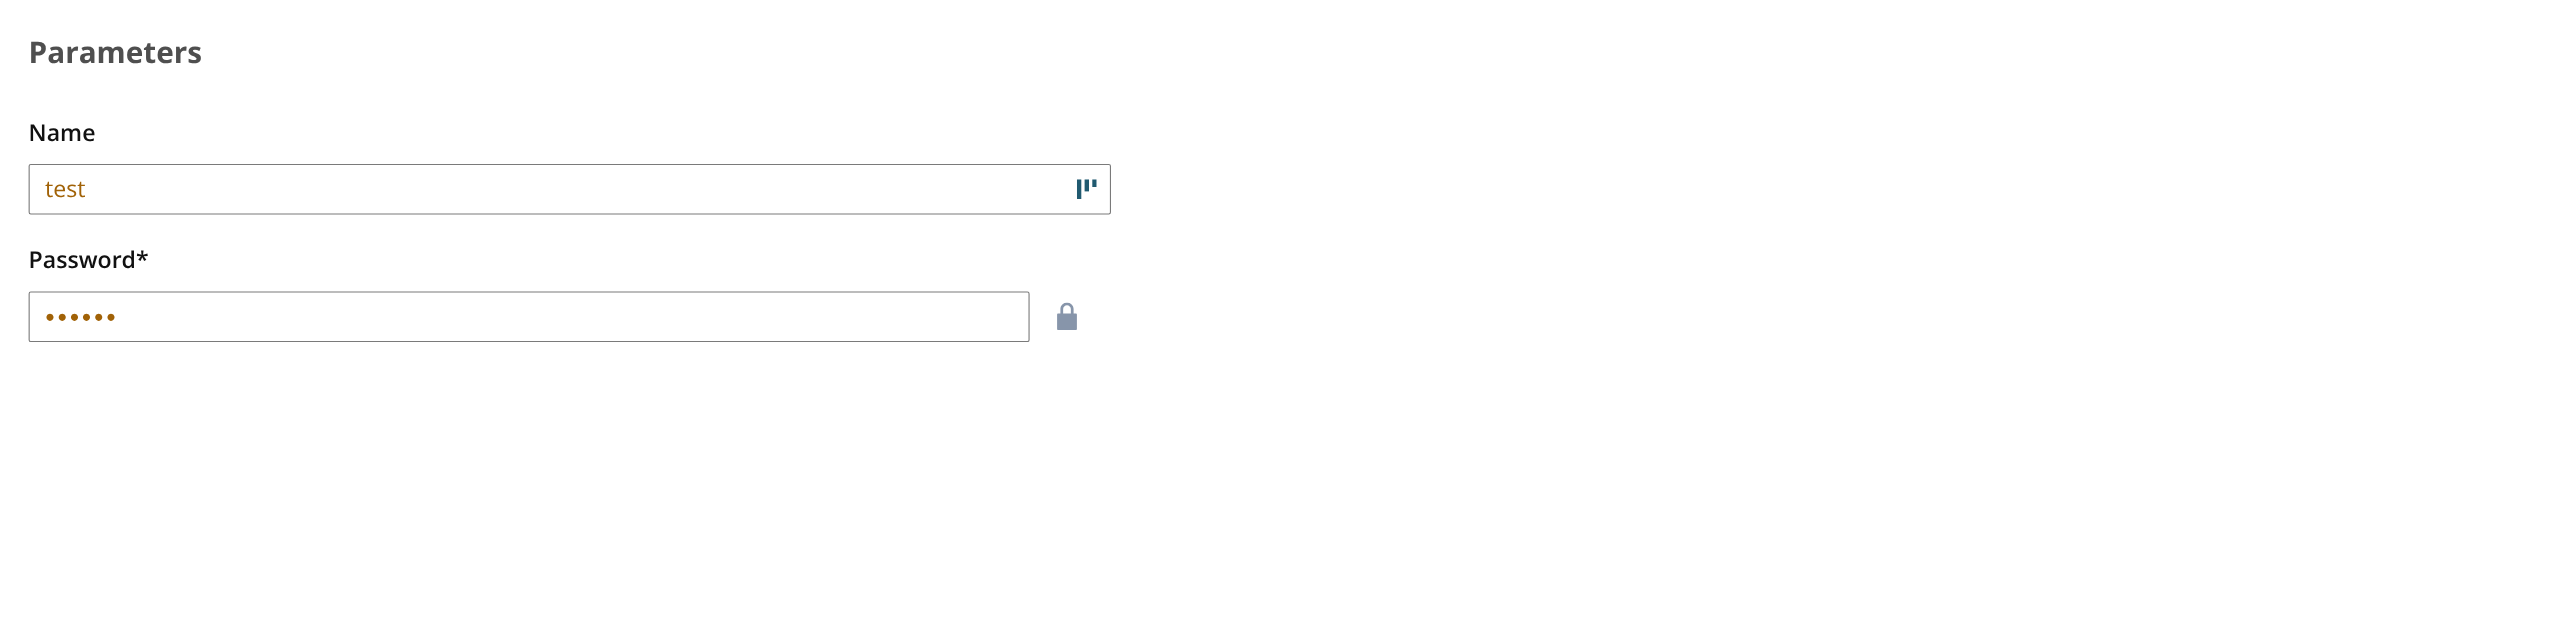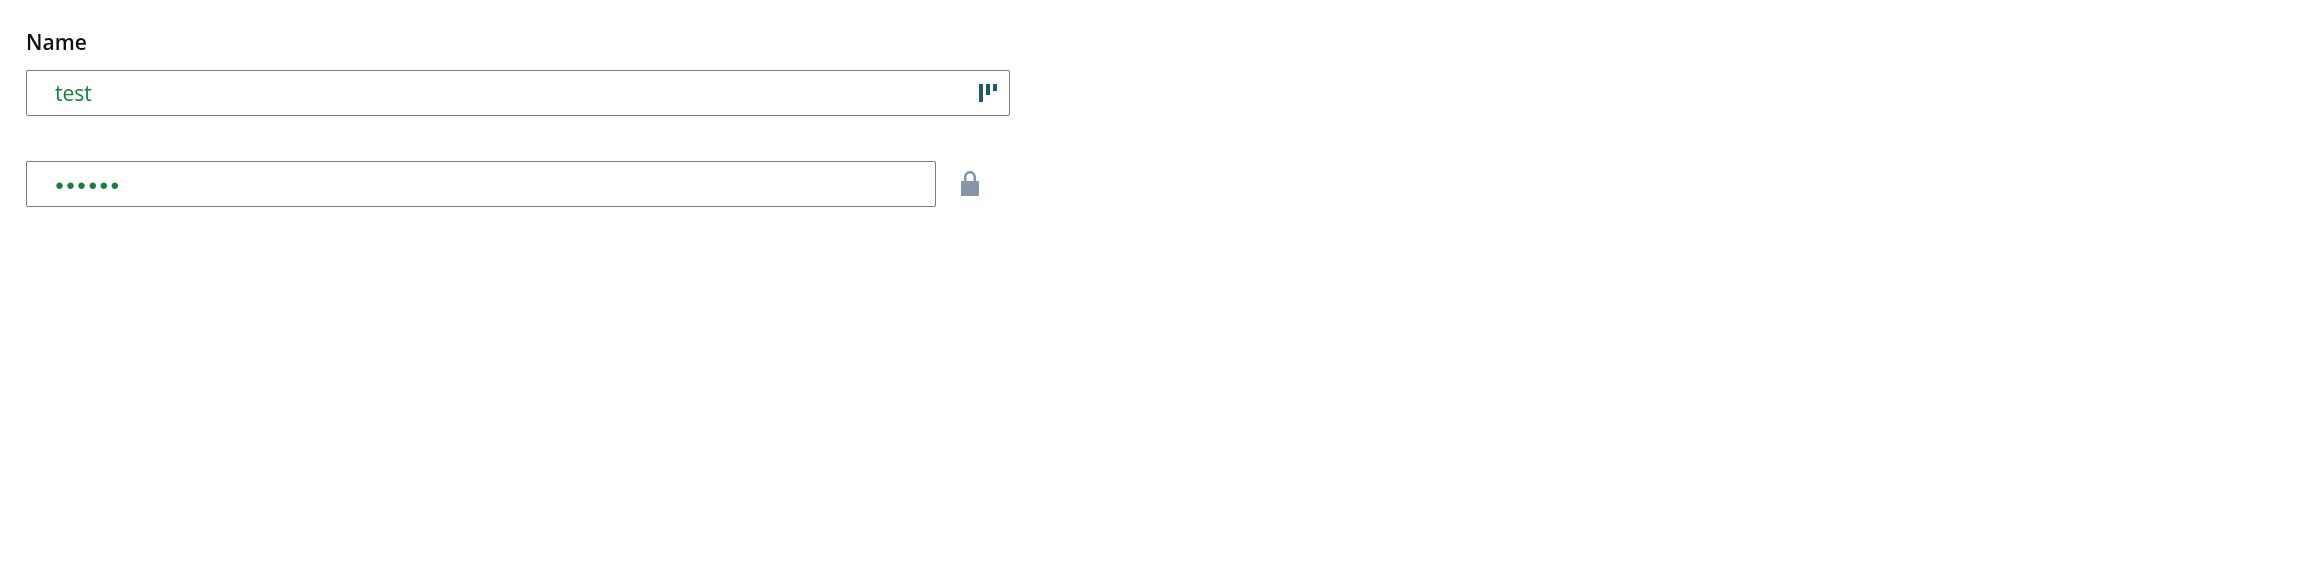--- a/index.html
+++ b/index.html
@@ -16,42 +16,42 @@
     padding: 28px 26px;
     width: 1040px;
   }
   .section-title {
     font-size: 27px;
     font-weight: 700;
     color: #4f4f4f;
     margin: 0 0 42px 0;
   }
   .field {
-    margin-bottom: 45px;
+    margin-bottom: 28px;
   }
   .field-label {
     font-size: 21px;
     font-weight: 600;
     color: #111;
     display: block;
     margin-bottom: 14px;
   }
   .input-row {
     display: flex;
     align-items: center;
     gap: 22px;
   }
   .text-input {
     width: 984px;
     height: 46px;
     border: 1px solid #7a7a7a;
     border-radius: 2px;
     font-size: 21px;
-    padding: 0 28px;
-    color: #15803d;
+    padding: 0 14px;
+    color: #a16207;
     background: #fff;
     font-family: inherit;
     outline: none;
   }
   .text-input.with-icon {
     padding-right: 44px;
   }
   .text-input.pw {
     width: 910px;
     letter-spacing: 2px;
@@ -82,39 +82,41 @@
     justify-content: center;
     color: #8795aa;
     cursor: pointer;
   }
 </style>
 </head>
 <body>
 
 <div class="wrap">
 
+  <h2 class="section-title">Parameters</h2>
 
   <div class="field">
     <label class="field-label">Name</label>
     <div class="input-row">
       <div class="input-wrap">
         <input type="text" class="text-input with-icon" value="test" style="">
         <span class="inner-icon">
           <svg width="18" height="18" viewBox="0 0 18 18" fill="currentColor">
             <rect x="0" y="0" width="4" height="18"></rect>
             <rect x="7" y="0" width="4" height="11"></rect>
             <rect x="14" y="0" width="4" height="7"></rect>
           </svg>
         </span>
       </div>
     </div>
   </div>
 
 
   <div class="field">
+    <label class="field-label">Password*</label>
     <div class="input-row">
       <input type="text" class="text-input pw" value="●●●●●●" style="">
       <span class="lock-btn">
         <svg width="22" height="26" viewBox="0 0 22 26" fill="currentColor">
           <path d="M11 0c-3.3 0-6 2.7-6 6v4H3c-.6 0-1 .4-1 1v13c0 .6.4 1 1 1h16c.6 0 1-.4 1-1V11c0-.6-.4-1-1-1h-2V6c0-3.3-2.7-6-6-6zm0 2.5c1.9 0 3.5 1.6 3.5 3.5v4h-7V6c0-1.9 1.6-3.5 3.5-3.5z"></path>
         </svg>
       </span>
     </div>
   </div>
 

